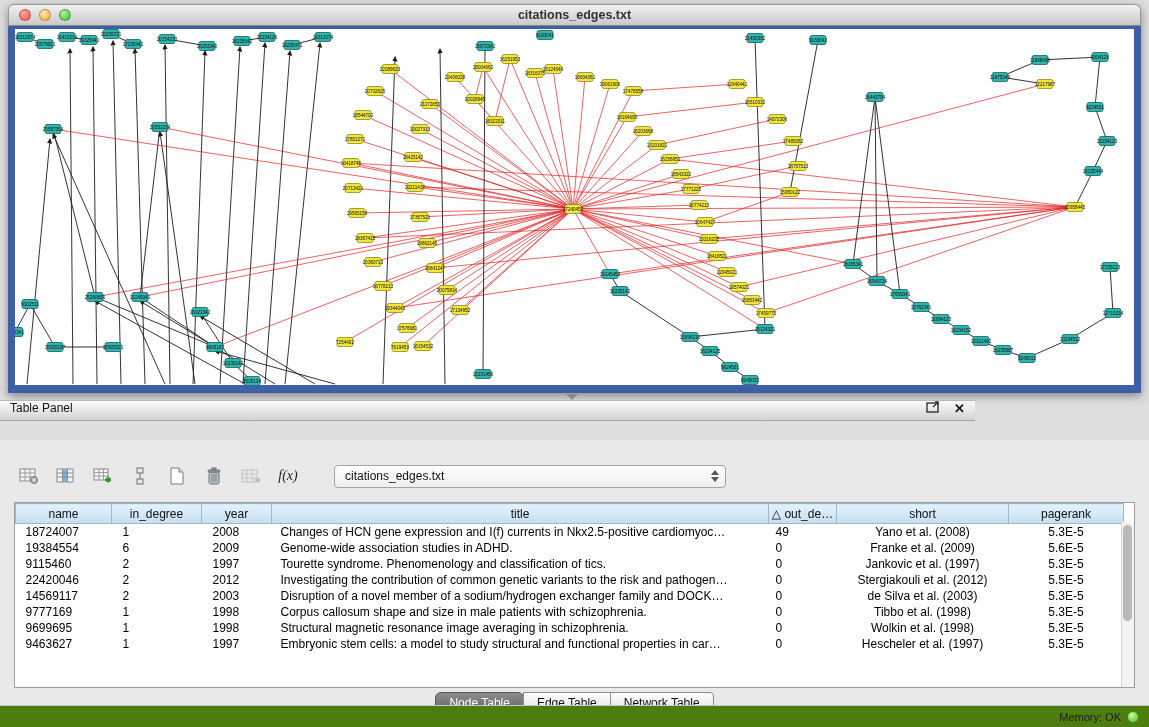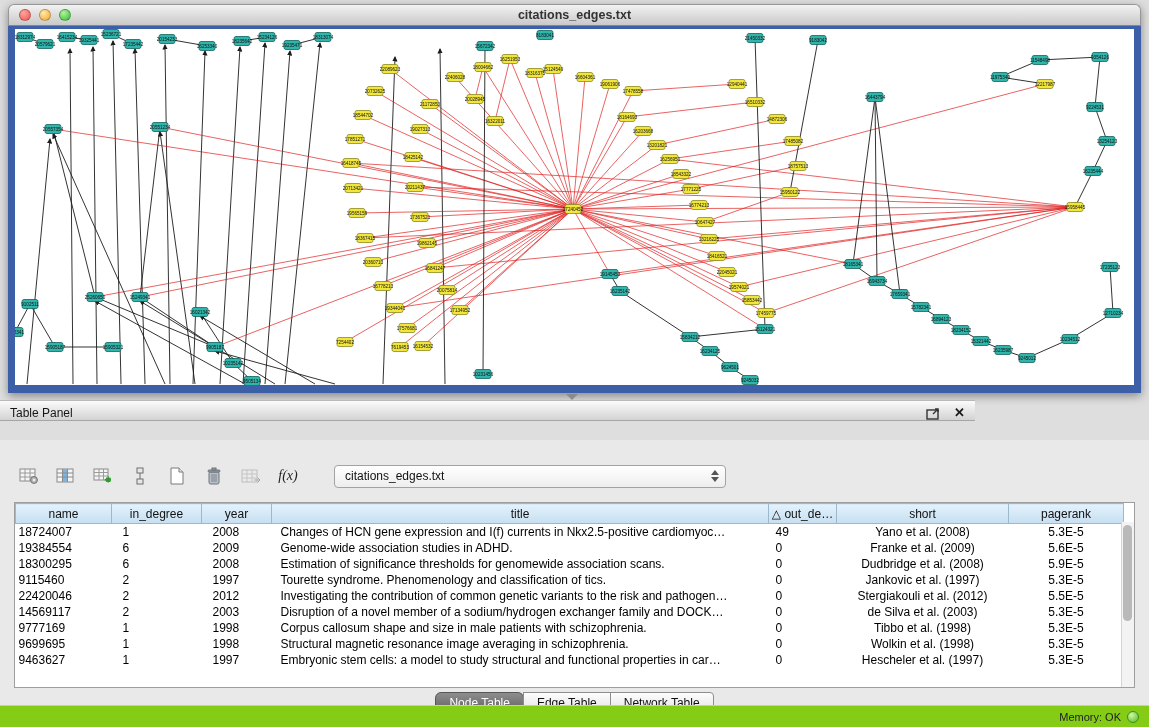--- a/index.html
+++ b/index.html
@@ -24,21 +24,21 @@
   .net-canvas{width:100%;height:100%;background:#fff;overflow:hidden;}
   .net-canvas svg{display:block;width:100%;height:100%;}
   .split-grip{position:absolute;left:566px;top:394px;width:0;height:0;
               border-left:6px solid transparent;border-right:6px solid transparent;
               border-top:6px solid #8b8b8b;}
 
   
   .panel-header{position:absolute;top:400px;left:0;width:975px;height:21px;
                 background:linear-gradient(#fbfbfb,#d3d3d3);
                 border-top:1px solid #b9b9b9;border-bottom:1px solid #a6a6a6;
-                display:flex;align-items:flex-end;padding:0 10px;box-sizing:border-box;
+                display:flex;align-items:flex-start;padding:0 10px;box-sizing:border-box;
                 font-size:12px;color:#161616;}
   .panel-header .spacer{flex:1;}
   .hdr-icon{margin-left:14px;display:flex;align-items:center;cursor:default;}
   .close-x{font-size:13px;font-weight:bold;color:#1a1a1a;}
 
   .panel-body{position:absolute;top:440px;left:0;width:1149px;height:283px;background:#e9e9e9;}
 
   .toolbar{position:absolute;top:20px;left:16px;height:32px;display:flex;align-items:center;gap:11px;}
   .tool-btn{width:26px;height:24px;display:flex;align-items:center;justify-content:center;}
   .fx{font-family:"Liberation Serif",serif;font-style:italic;font-size:14px;color:#222;}
@@ -48,38 +48,38 @@
   .combo-arrows{margin-left:auto;width:15px;display:flex;flex-direction:column;align-items:center;gap:2px;}
   .tri-up{width:0;height:0;border-left:4px solid transparent;border-right:4px solid transparent;border-bottom:5px solid #555;}
   .tri-down{width:0;height:0;border-left:4px solid transparent;border-right:4px solid transparent;border-top:5px solid #555;}
 
   .table-wrap{position:absolute;top:62px;left:14px;width:1121px;height:186px;background:#fff;
               border:1px solid #9e9e9e;box-sizing:border-box;overflow:hidden;}
   table{border-collapse:collapse;table-layout:fixed;width:1108px;font-size:12px;}
   thead th{height:19px;background:linear-gradient(#e4f2fc,#c6dff1);border:1px solid #9cb8cb;
            font-weight:normal;color:#111;text-align:center;padding:0 2px;overflow:hidden;white-space:nowrap;}
   tbody td{height:16px;padding:0 4px;white-space:nowrap;overflow:hidden;color:#000;}
-  td.c0{padding-left:3px;}
+  td.c0{padding-left:10px;}
   td.c1{padding-left:11px;}
   td.c2{padding-left:11px;}
   td.c3{padding-left:9px;}
   td.c4{padding-left:7px;}
   td.c5{text-align:center;}
   td.c6{text-align:center;}
   .vscrollbar{position:absolute;right:0;top:19px;width:12px;bottom:0;background:#f3f3f3;border-left:1px solid #d4d4d4;}
   .vthumb{position:absolute;left:1px;top:3px;width:9px;height:96px;background:#b9b9b9;border-radius:5px;}
 
   .tabs{position:absolute;top:252px;left:0;width:100%;display:flex;justify-content:center;}
   .tab{font-size:12px;padding:3px 13px;border:1px solid #8d8d8d;margin-left:-1px;
        background:linear-gradient(#fdfdfd,#e2e2e2);color:#111;}
   .tab:first-child{border-radius:4px 0 0 4px;margin-left:0;}
   .tab:last-child{border-radius:0 4px 4px 0;}
   .tab.selected{background:linear-gradient(#8d8d8d,#5f5f5f);color:#fff;border-color:#565656;border-radius:6px;}
 
-  .statusbar{position:absolute;bottom:0;left:0;width:1149px;height:22px;background:#84cc16;
+  .statusbar{position:absolute;bottom:0;left:0;width:1149px;height:22px;background:#4d7c0f;
              border-top:1px solid #c8c8c8;display:flex;align-items:center;justify-content:flex-end;
              padding:0 10px;gap:6px;font-size:11px;color:#222;box-sizing:border-box;}
   .orb{width:12px;height:12px;border-radius:50%;border:1px solid #3f8f19;box-sizing:border-box;
        background:radial-gradient(circle at 35% 30%,#d2f7a6,#4cbd1d);}
 </style>
 </head>
 <body>
 
 <div class="desktop">
 
@@ -586,29 +586,20 @@
             <tr>
               <td class="c0">19384554</td>
               <td class="c1">6</td>
               <td class="c2">2009</td>
               <td class="c3">Genome-wide association studies in ADHD.</td>
               <td class="c4">0</td>
               <td class="c5">Franke et al. (2009)</td>
               <td class="c6">5.6E-5</td>
             </tr>
             <tr>
-              <td class="c0">18300295</td>
-              <td class="c1">6</td>
-              <td class="c2">2008</td>
-              <td class="c3">Estimation of significance thresholds for genomewide association scans.</td>
-              <td class="c4">0</td>
-              <td class="c5">Dudbridge et al. (2008)</td>
-              <td class="c6">5.9E-5</td>
-            </tr>
-            <tr>
               <td class="c0">9115460</td>
               <td class="c1">2</td>
               <td class="c2">1997</td>
               <td class="c3">Tourette syndrome. Phenomenology and classification of tics.</td>
               <td class="c4">0</td>
               <td class="c5">Jankovic et al. (1997)</td>
               <td class="c6">5.3E-5</td>
             </tr>
             <tr>
               <td class="c0">22420046</td>

